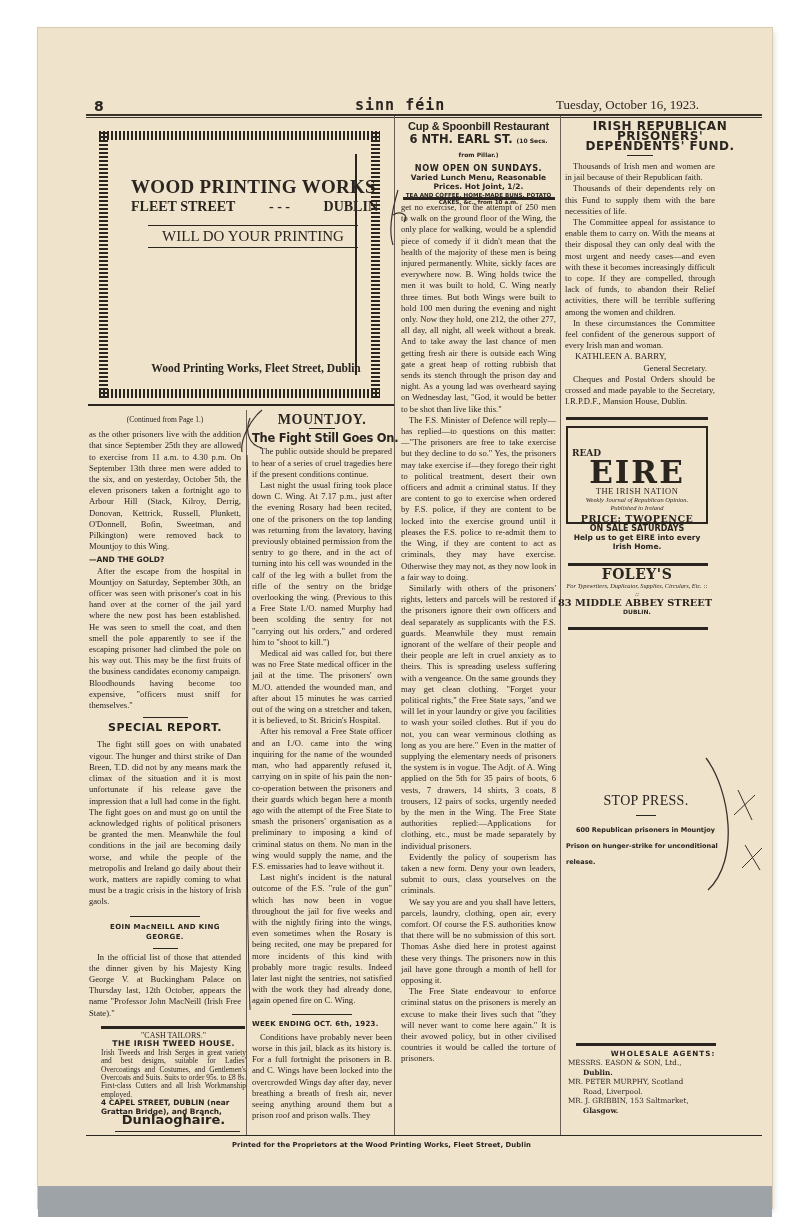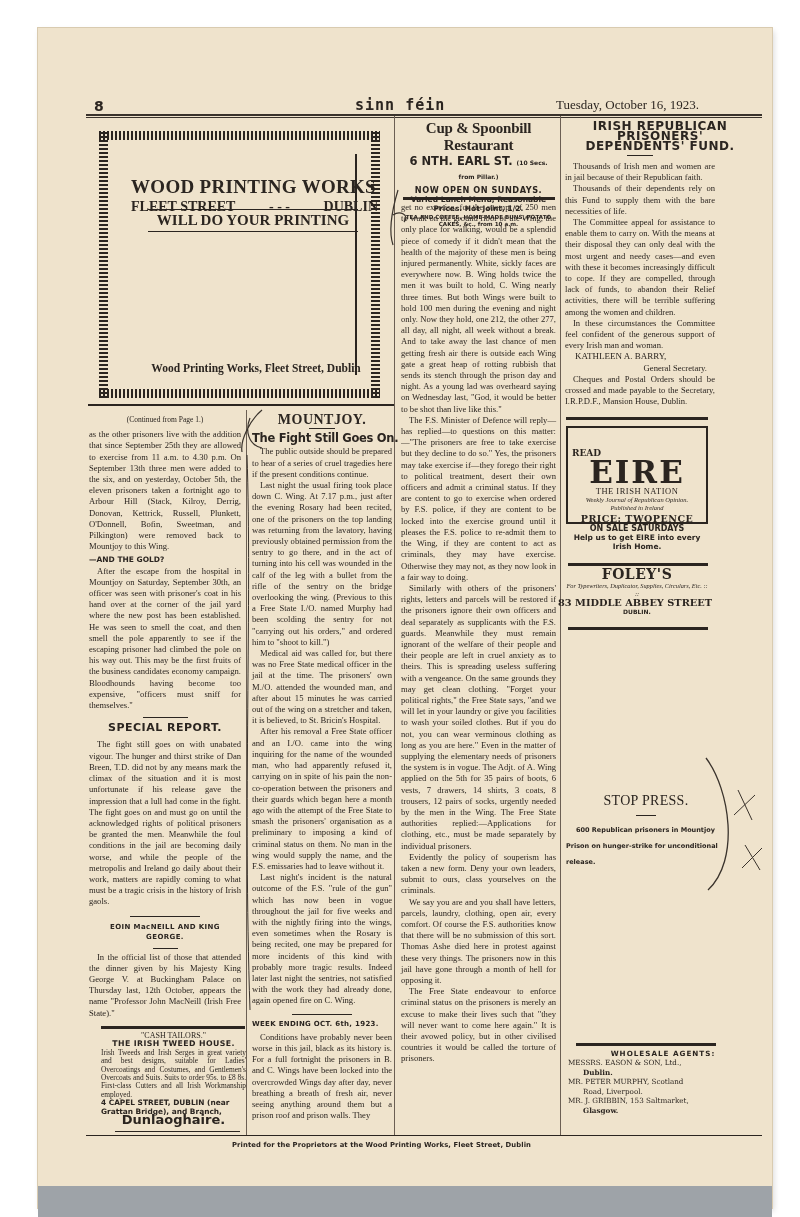--- a/index.html
+++ b/index.html
@@ -32,35 +32,35 @@
       repeating-linear-gradient(90deg, #2b2520 0 2px, transparent 2px 4px) top/100% 9px no-repeat,
       repeating-linear-gradient(90deg, #2b2520 0 2px, transparent 2px 4px) bottom/100% 9px no-repeat,
       repeating-linear-gradient(0deg, #2b2520 0 2px, transparent 2px 4px) left/9px 100% no-repeat,
       repeating-linear-gradient(0deg, #2b2520 0 2px, transparent 2px 4px) right/9px 100% no-repeat;
     background-origin:border-box;
     box-sizing:border-box;
   }
   .ad-inner { position:absolute; left:14px; top:14px; right:14px; bottom:14px; border-right:2px solid #2b2520; }
   .ad-title { position:absolute; left:23px; top:36px; font-size:19px; font-weight:bold; letter-spacing:0.3px; white-space:nowrap; }
   .ad-sub { position:absolute; left:23px; top:59px; width:247px; font-size:14px; font-weight:bold; display:flex; justify-content:space-between; }
-  .ad-do { position:absolute; left:40px; top:69px; width:210px; font-size:15px; font-weight:bold; text-align:center; border-top:1px solid #2b2520; border-bottom:1px solid #2b2520; padding:2px 0; }
+  .ad-do { position:absolute; left:40px; top:85px; width:210px; font-size:15px; font-weight:normal; text-align:center; border-top:1px solid #2b2520; border-bottom:1px solid #2b2520; padding:2px 0; }
   .ad-body { position:absolute; left:42px; top:130px; width:206px; font-size:12.6px; line-height:13.5px; text-align:justify; }
   .ad-foot { position:absolute; left:23px; top:222px; width:250px; font-size:11.5px; font-weight:bold; text-align:center; }
 
   .rule-h { height:0; border-top:2px solid #2b2520; }
   .col-rule-v { width:0; border-left:1px solid #6b5f53; }
 
   .small { font-size:8.6px; line-height:11.2px; text-align:justify; }
   .small p { margin:0; text-indent:8px; }
   .bold-sans { font-family:"DejaVu Sans", sans-serif; font-weight:bold; }
   .center { text-align:center; }
   .smallrule { width:40px; margin:3px auto; border-top:1px solid #2b2520; }
 
   .restaurant { left:401px; top:120px; width:155px; text-align:center; }
-  .restaurant .r1 { font-size:15px; font-weight:bold; font-family:Liberation Serif, serif; letter-spacing:-0.2px; }
+  .restaurant .r1 { font-size:11px; font-weight:bold; font-family:Liberation Sans, sans-serif; letter-spacing:-0.2px; }
   .restaurant .r2 { font-size:11.5px; font-weight:bold; font-family:"DejaVu Sans", sans-serif; }
   .restaurant .r2 small { font-size:6px; }
   .restaurant .r3 { font-size:8.2px; font-weight:bold; font-family:"DejaVu Sans", sans-serif; letter-spacing:0.5px; margin-top:3px;}
   .restaurant .r4 { font-size:7.5px; font-weight:bold; font-family:"DejaVu Sans", sans-serif; line-height:9px; }
   .restaurant .r5 { font-size:5.6px; font-weight:bold; font-family:"DejaVu Sans", sans-serif; line-height:7px; margin-top:1px;}
 
   .fund-head { left:565px; top:121px; width:190px; font-size:12px; font-weight:bold; font-family:"DejaVu Sans", sans-serif; text-align:center; line-height:10px; letter-spacing:0.5px; }
 
   .eire-box { left:566px; top:426px; width:142px; height:98px; border:2px solid #2b2520; padding:20px 4px; box-sizing:border-box; }
   .eire-read { font-size:9px; font-weight:bold; font-family:"DejaVu Serif", serif; }

